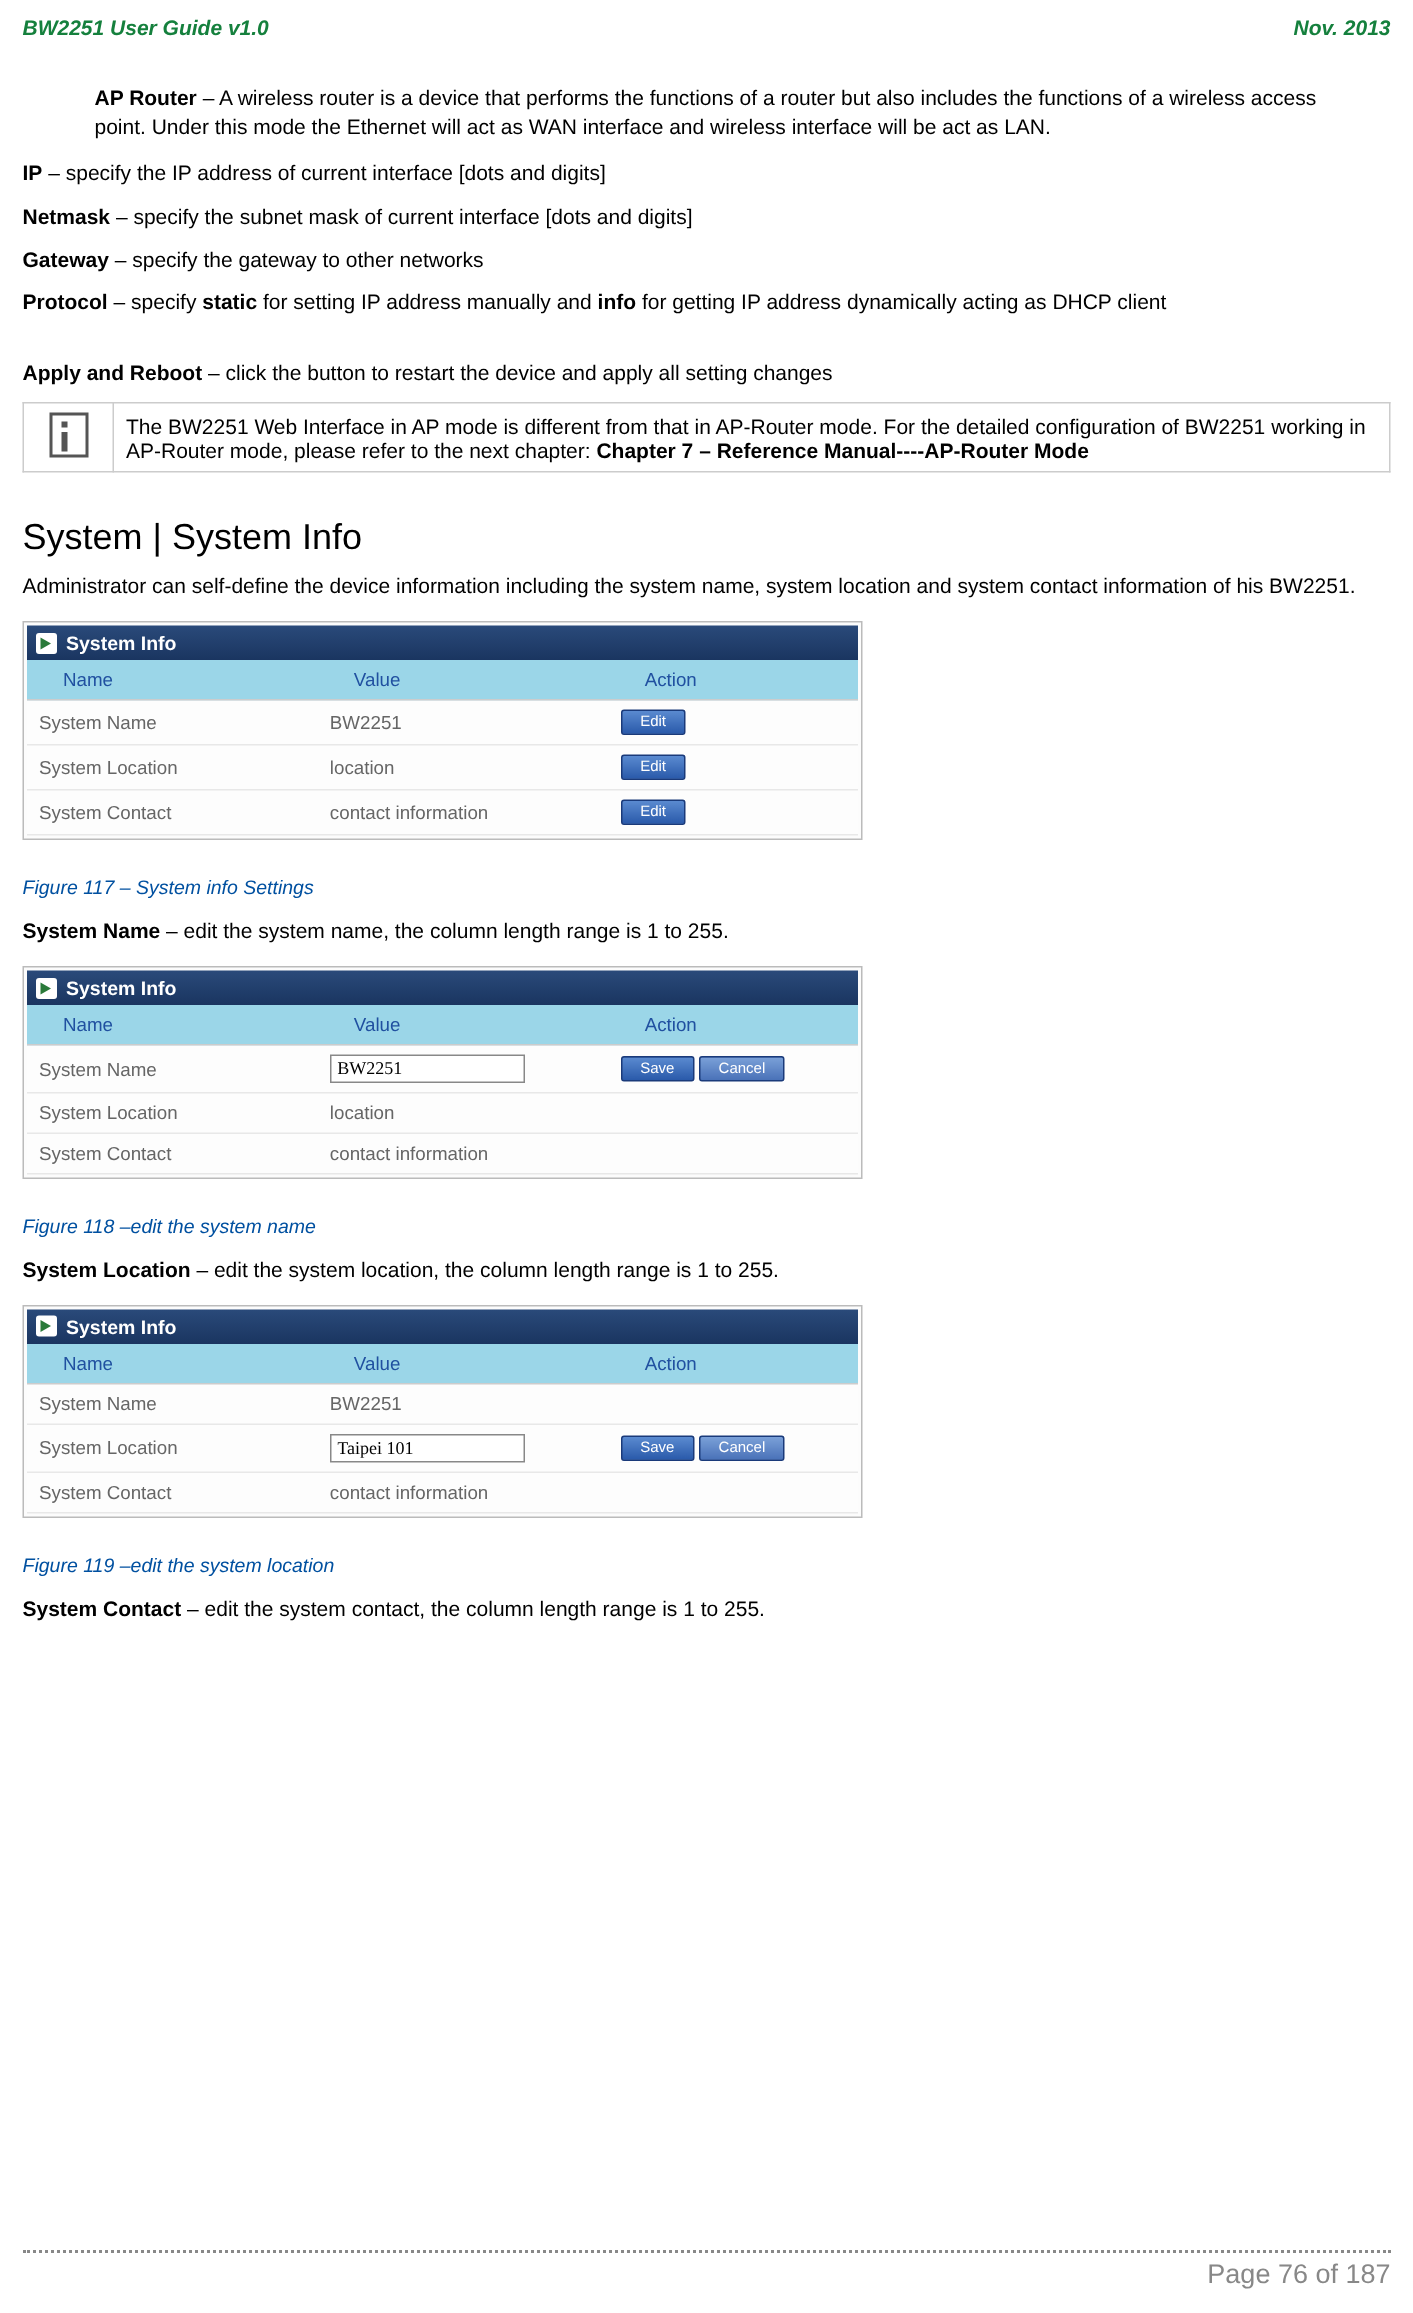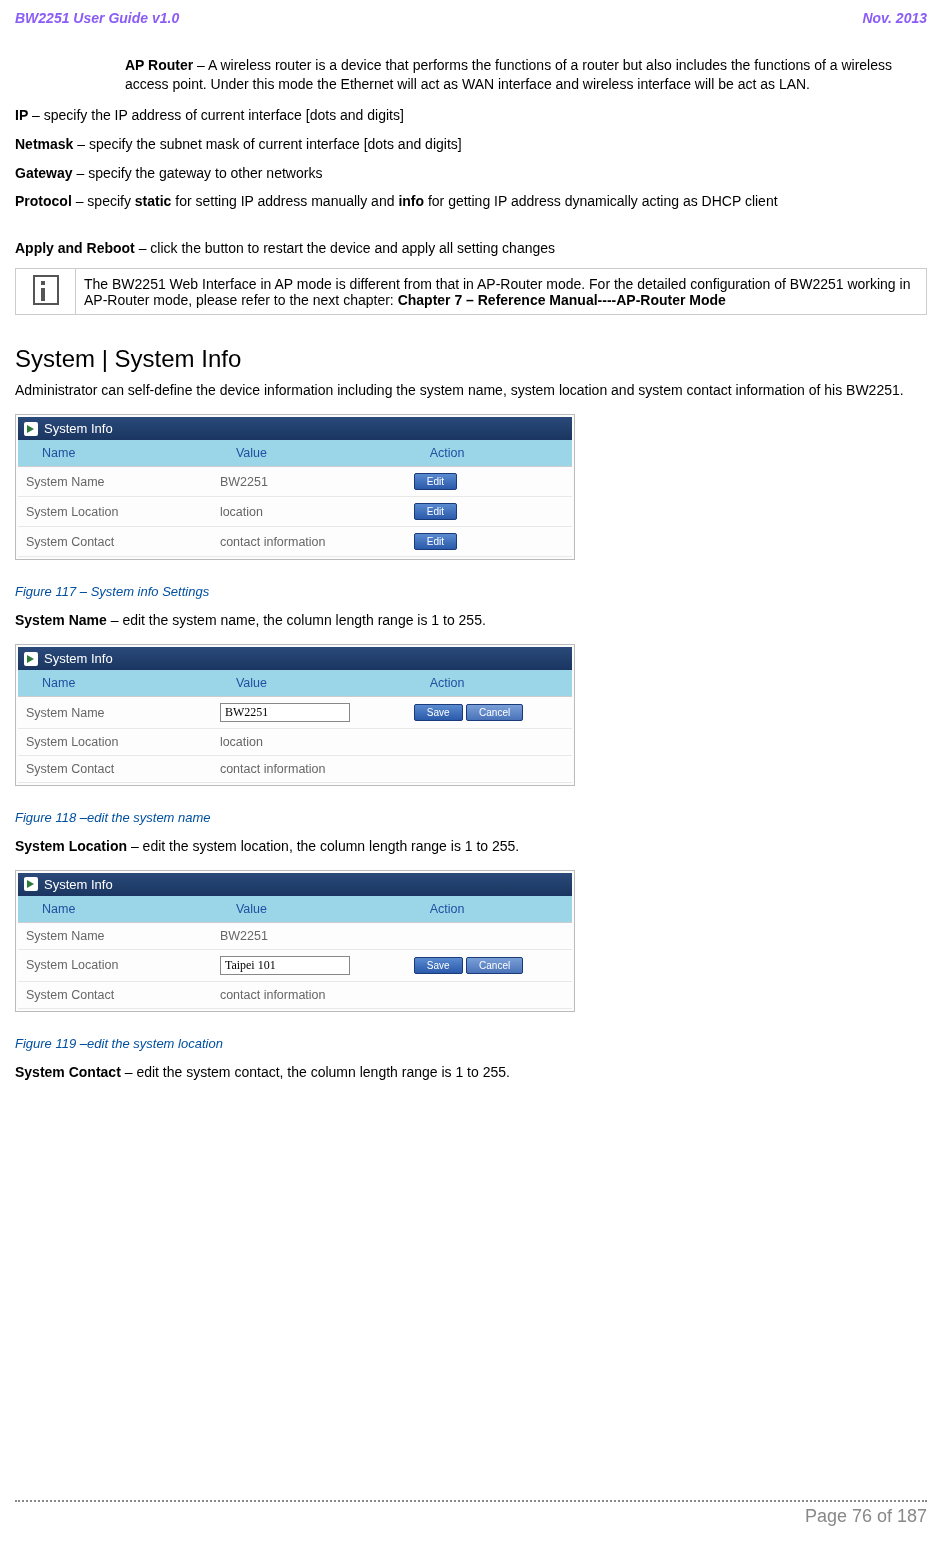--- a/index.html
+++ b/index.html
@@ -13,28 +13,28 @@
       color: #000;
       background: #fff;
       width: 942px;
       padding: 10px 15px;
       position: relative;
       min-height: 1542px;
     }
     .header-row {
       display: flex;
       justify-content: space-between;
-      color: #8b5cf6;
+      color: #15803d;
       font-style: italic;
       font-weight: bold;
       font-size: 14px;
       margin-bottom: 30px;
     }
     .indent-block {
-      margin-left: 110px;
+      margin-left: 48px;
       margin-right: 20px;
       margin-bottom: 12px;
       line-height: 1.35;
     }
     .para {
       margin-bottom: 10px;
       line-height: 1.35;
     }
     .bold {
       font-weight: bold;
@@ -95,21 +95,21 @@
       border: 1px solid #bbb;
       width: 560px;
       background: #fcfcfc;
       margin-top: 4px;
       padding: 2px;
       display: inline-block;
     }
     .sys-info-header {
       background: linear-gradient(#2a4a7a, #1a3560);
       color: #fff;
-      font-weight: normal;
+      font-weight: bold;
       font-size: 13px;
       padding: 4px 6px;
       display: flex;
       align-items: center;
     }
     .sys-arrow {
       display: inline-block;
       width: 14px;
       height: 14px;
       background: #fff;

